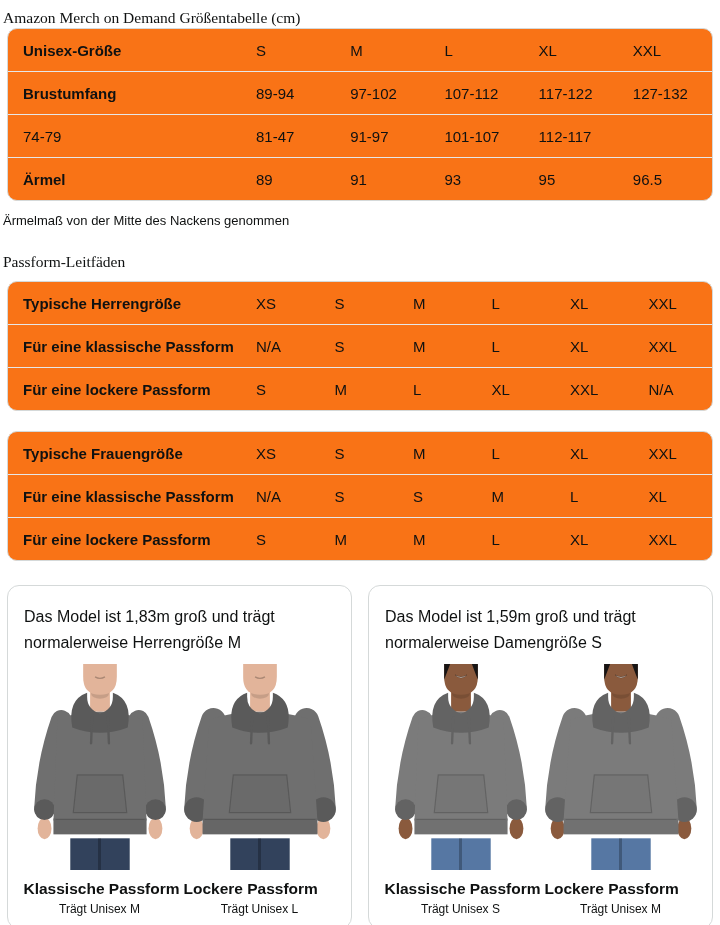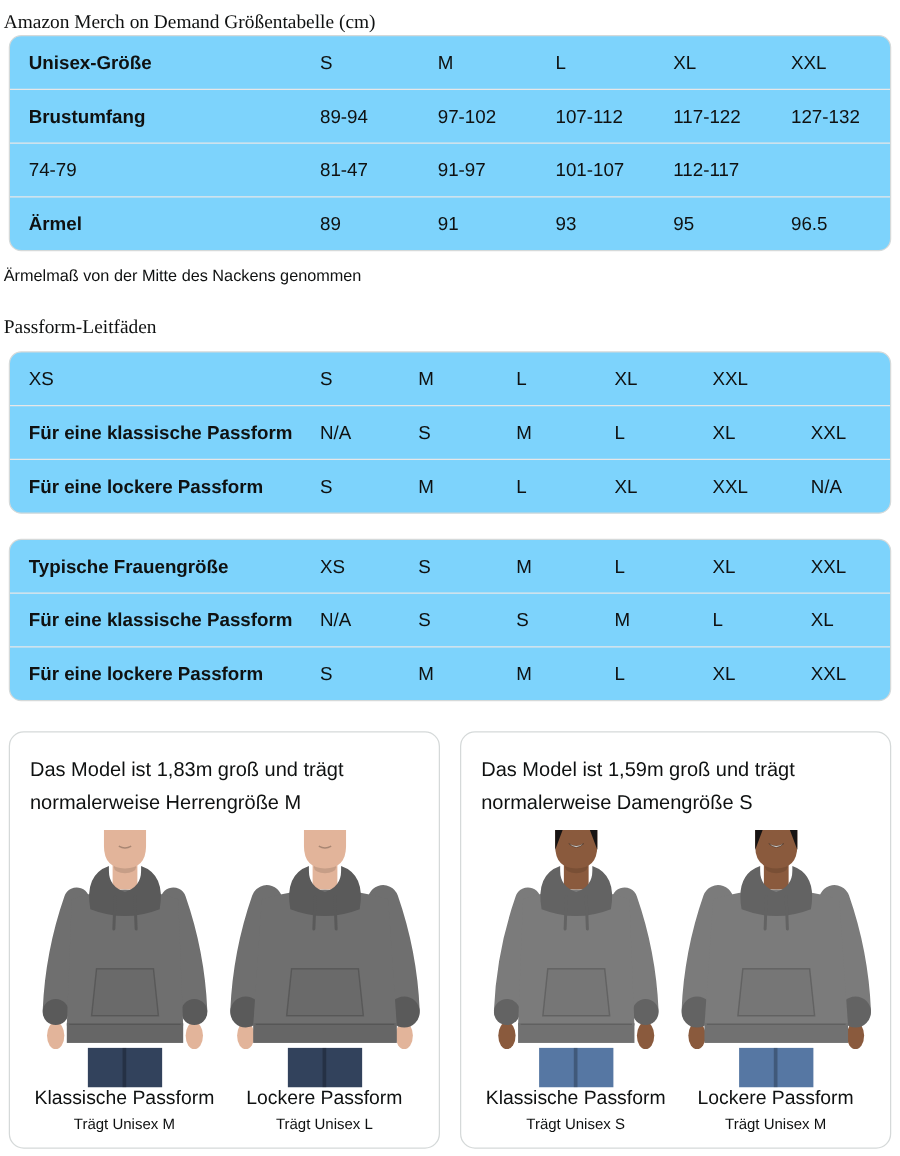--- a/index.html
+++ b/index.html
@@ -18,21 +18,21 @@
     margin: 0;
     padding: 7px 0 0 3px;
     height: 21px;
     line-height: 21px;
     font-family: Liberation Serif, serif;
   }
   .tbl {
     margin: 0 7px;
     border: 1px solid #d5d9d9;
     border-radius: 10px;
-    background: #7dd3fc;
+    background: #f97316;
     overflow: hidden;
   }
   .trow {
     display: grid;
     min-height: 42px;
     align-items: center;
   }
   .trow + .trow { border-top: 1px solid #e7e7e7; }
   .cols5 { grid-template-columns: 233px repeat(5, 1fr); }
   .cols6 { grid-template-columns: 233px repeat(6, 1fr); }
@@ -77,23 +77,23 @@
   }
   .figs {
     display: flex;
     justify-content: center;
     gap: 8px;
   }
   .figs figure { margin: 0; width: 152px; }
   .photo { width: 152px; height: 206px; background: #fff; }
   .photo svg { width: 100%; height: 100%; display: block; }
   .cap-fit {
-    font-weight: 400;
+    font-weight: 700;
     font-size: 15.5px;
-    text-align: center;
+    margin-top: 10px;
     white-space: nowrap;
   }
   .cap-size {
     font-size: 12px;
     text-align: center;
     margin-top: 4px;
   }
 </style>
 </head>
 <body>
@@ -135,20 +135,21 @@
         <div class="tcell">96.5</div>
       </div>
     </section>
 
   <p class="note">Ärmelmaß von der Mitte des Nackens genommen</p>
 
   <h2 class="section-title">Passform-Leitfäden</h2>
 
   <section class="tbl fit-gap">
       <div class="trow cols6">
+        <div class="tlabel">Typische Herrengröße</div>
         <div class="tcell">XS</div>
         <div class="tcell">S</div>
         <div class="tcell">M</div>
         <div class="tcell">L</div>
         <div class="tcell">XL</div>
         <div class="tcell">XXL</div>
       </div>
       <div class="trow cols6">
         <div class="tlabel">Für eine klassische Passform</div>
         <div class="tcell">N/A</div>

